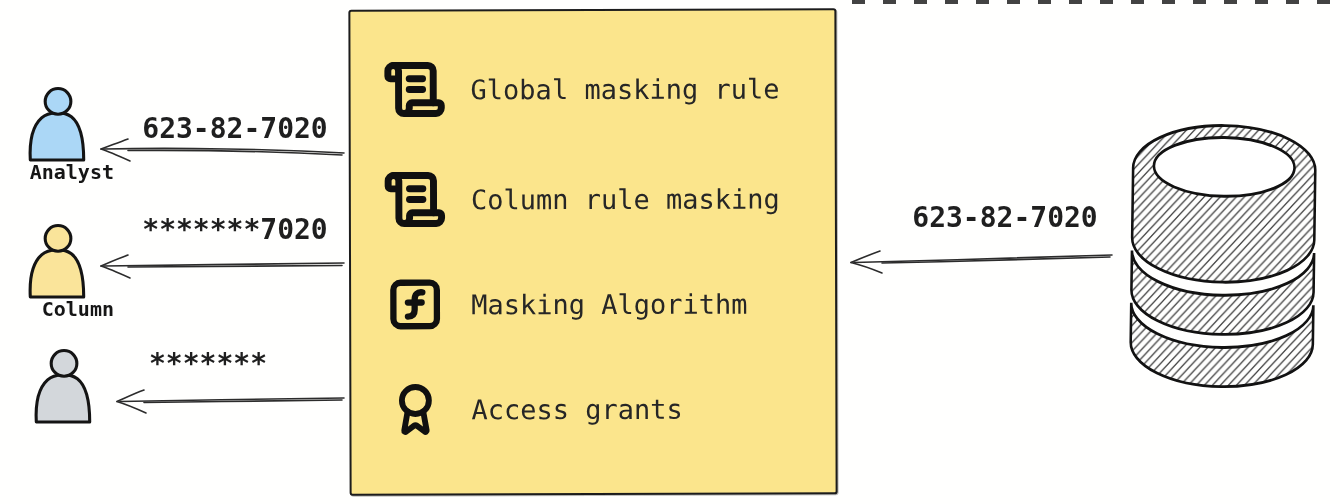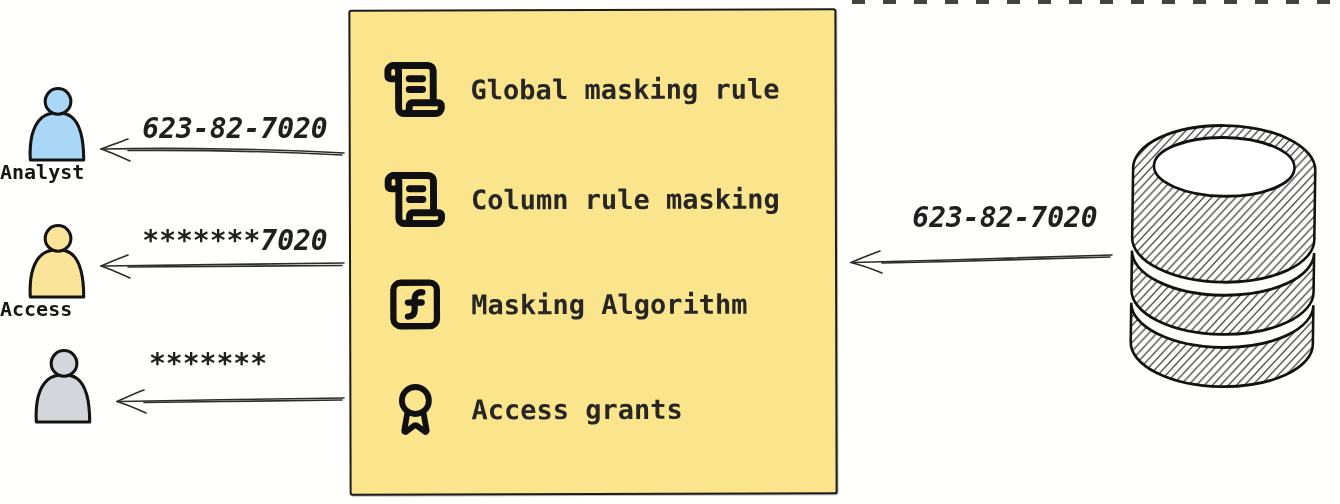--- a/index.html
+++ b/index.html
@@ -25,34 +25,34 @@
     background:#fbe58c;
     border:2.6px solid #1c1c1c;
     border-radius:3px;
     transform:rotate(-0.15deg);
     box-shadow:1px 1px 0 rgba(60,60,60,.35);
   }
   .box-row {
     position:absolute; left:32px; display:flex; align-items:center; gap:24px;
   }
   .box-row .label {
-    font-size:27px; font-weight:700; color:#262626; white-space:nowrap;
+    font-size:27px; font-weight:400; color:#262626; white-space:nowrap;
   }
   .row-0 { top:46px; }
   .row-1 { top:156px; }
   .row-2 { top:264px; }
   .row-3 { top:364px; }
   .lucide { stroke:#101010; fill:none; stroke-linecap:round; stroke-linejoin:round; }
 
   
   .person-label {
-    font-size:20px; font-weight:700; color:#161616; text-align:left; white-space:nowrap;
+    font-size:20px; font-weight:700; color:#161616; text-align:right; white-space:nowrap;
   }
   .value-label {
-    font-size:28px; font-weight:700; color:#1f1f1f; text-align:center; white-space:nowrap;font-style:italic;
+    font-size:28px; font-weight:700; color:#1f1f1f; text-align:center; white-space:nowrap;
   }
   .arrow-svg path { stroke:#2c2c2c; stroke-width:1.6; fill:none; stroke-linecap:round; }
 
   
   .db-svg { transform:rotate(0.8deg); }
 </style>
 </head>
 <body>
 
 <div class="canvas">
@@ -69,22 +69,22 @@
     <path d="M252,17 C185,13 85,11.5 12,13"></path>
     <path d="M250,19 C195,16 105,14 36,14.5" stroke-width="1.1"></path>
     <path d="M36,3 C25,7 16,10.5 9,13"></path>
     <path d="M38,25 C27,20 17,15.5 9,13"></path>
   </svg>
 
   <svg class="abs" style="left:22px;top:224px" width="70" height="76" viewBox="0 0 68 74">
     <path d="M8,71 C7,52 10,38 19,30 C26,24 40,23 48,29 C57,36 60,50 60,71 Z" stroke="#141414" stroke-width="3" stroke-linejoin="round" fill="#fae49a"></path>
     <circle cx="35" cy="14" r="12.5" stroke="#141414" stroke-width="3" fill="#fae49a"></circle>
   </svg>
-  <div class="abs person-label" style="left:0;top:297px;width:114px">Access</div>
-  <div class="abs value-label" style="left:130px;top:224px;width:210px">*******7020</div>
+  <div class="abs person-label" style="left:0;top:297px;width:114px">Column</div>
+  <div class="abs value-label" style="left:130px;top:213px;width:210px">*******7020</div>
   <svg class="abs arrow-svg" style="left:92px;top:250px" width="258" height="30" viewBox="0 0 258 30">
     <path d="M252,13 C185,14 85,15 12,16"></path>
     <path d="M250,15.5 C195,16 105,16.5 36,17" stroke-width="1.1"></path>
     <path d="M36,5 C25,9 16,13 9,16"></path>
     <path d="M38,28 C27,23 17,18.5 9,16"></path>
   </svg>
 
   <svg class="abs" style="left:28px;top:349px" width="70" height="76" viewBox="0 0 68 74">
     <path d="M8,71 C7,52 10,38 19,30 C26,24 40,23 48,29 C57,36 60,50 60,71 Z" stroke="#141414" stroke-width="3" stroke-linejoin="round" fill="#d3d7db"></path>
     <circle cx="35" cy="14" r="12.5" stroke="#141414" stroke-width="3" fill="#d3d7db"></circle>

